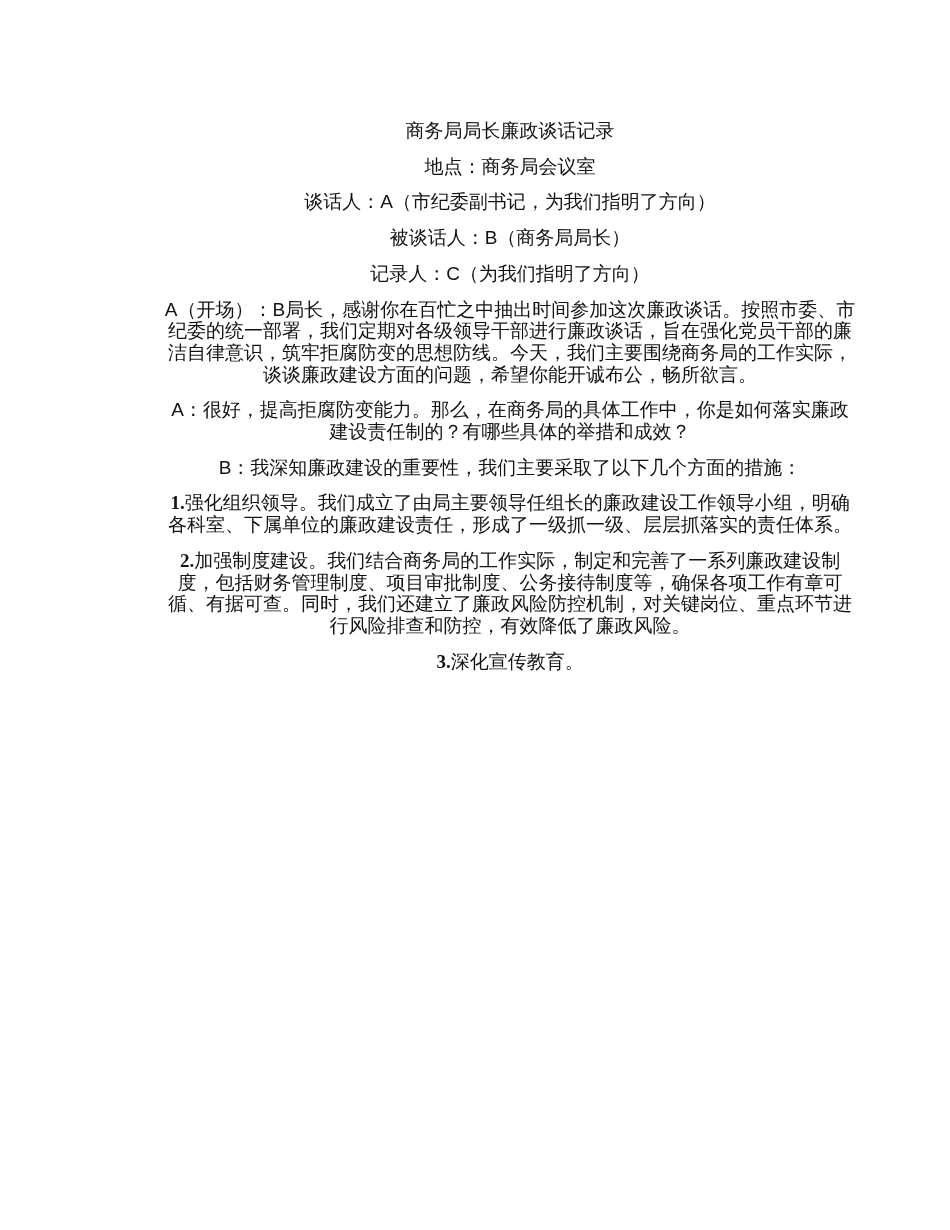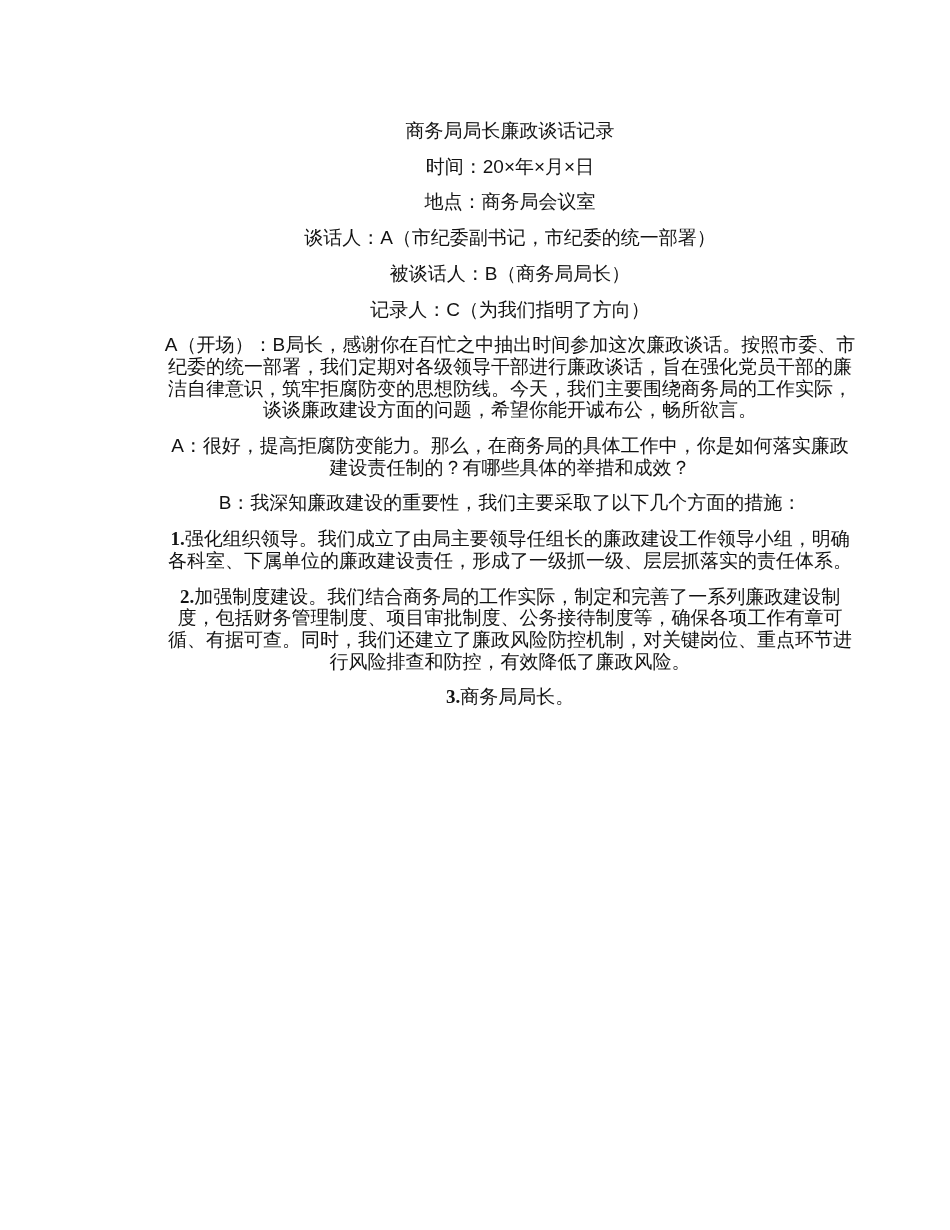--- a/index.html
+++ b/index.html
@@ -39,29 +39,28 @@
     font-weight: 700;
   }
 </style>
 </head>
 <body>
 
 <div class="page">
 
   <p class="doc-title">商务局局长廉政谈话记录</p>
 
-  <p>时间：20×年×月×日</p>
   <p>地点：商务局会议室</p>
-  <p>谈话人：A（市纪委副书记，市纪委的统一部署）</p>
+  <p>谈话人：A（市纪委副书记，为我们指明了方向）</p>
   <p>被谈话人：B（商务局局长）</p>
   <p>记录人：C（为我们指明了方向）</p>
 
   <p>A（开场）：B局长，感谢你在百忙之中抽出时间参加这次廉政谈话。按照市委、市纪委的统一部署，我们定期对各级领导干部进行廉政谈话，旨在强化党员干部的廉洁自律意识，筑牢拒腐防变的思想防线。今天，我们主要围绕商务局的工作实际，谈谈廉政建设方面的问题，希望你能开诚布公，畅所欲言。</p>
   <p>A：很好，提高拒腐防变能力。那么，在商务局的具体工作中，你是如何落实廉政建设责任制的？有哪些具体的举措和成效？</p>
   <p>B：我深知廉政建设的重要性，我们主要采取了以下几个方面的措施：</p>
 
   <p><b class="num">1.</b><span>强化组织领导。我们成立了由局主要领导任组长的廉政建设工作领导小组，明确各科室、下属单位的廉政建设责任，形成了一级抓一级、层层抓落实的责任体系。</span></p>
 
   <p><b class="num">2.</b><span>加强制度建设。我们结合商务局的工作实际，制定和完善了一系列廉政建设制度，包括财务管理制度、项目审批制度、公务接待制度等，确保各项工作有章可循、有据可查。同时，我们还建立了廉政风险防控机制，对关键岗位、重点环节进行风险排查和防控，有效降低了廉政风险。</span></p>
 
-  <p><b class="num">3.</b><span>商务局局长。</span></p>
+  <p><b class="num">3.</b><span>深化宣传教育。</span></p>
 
 </div>
 
 </body></html>

